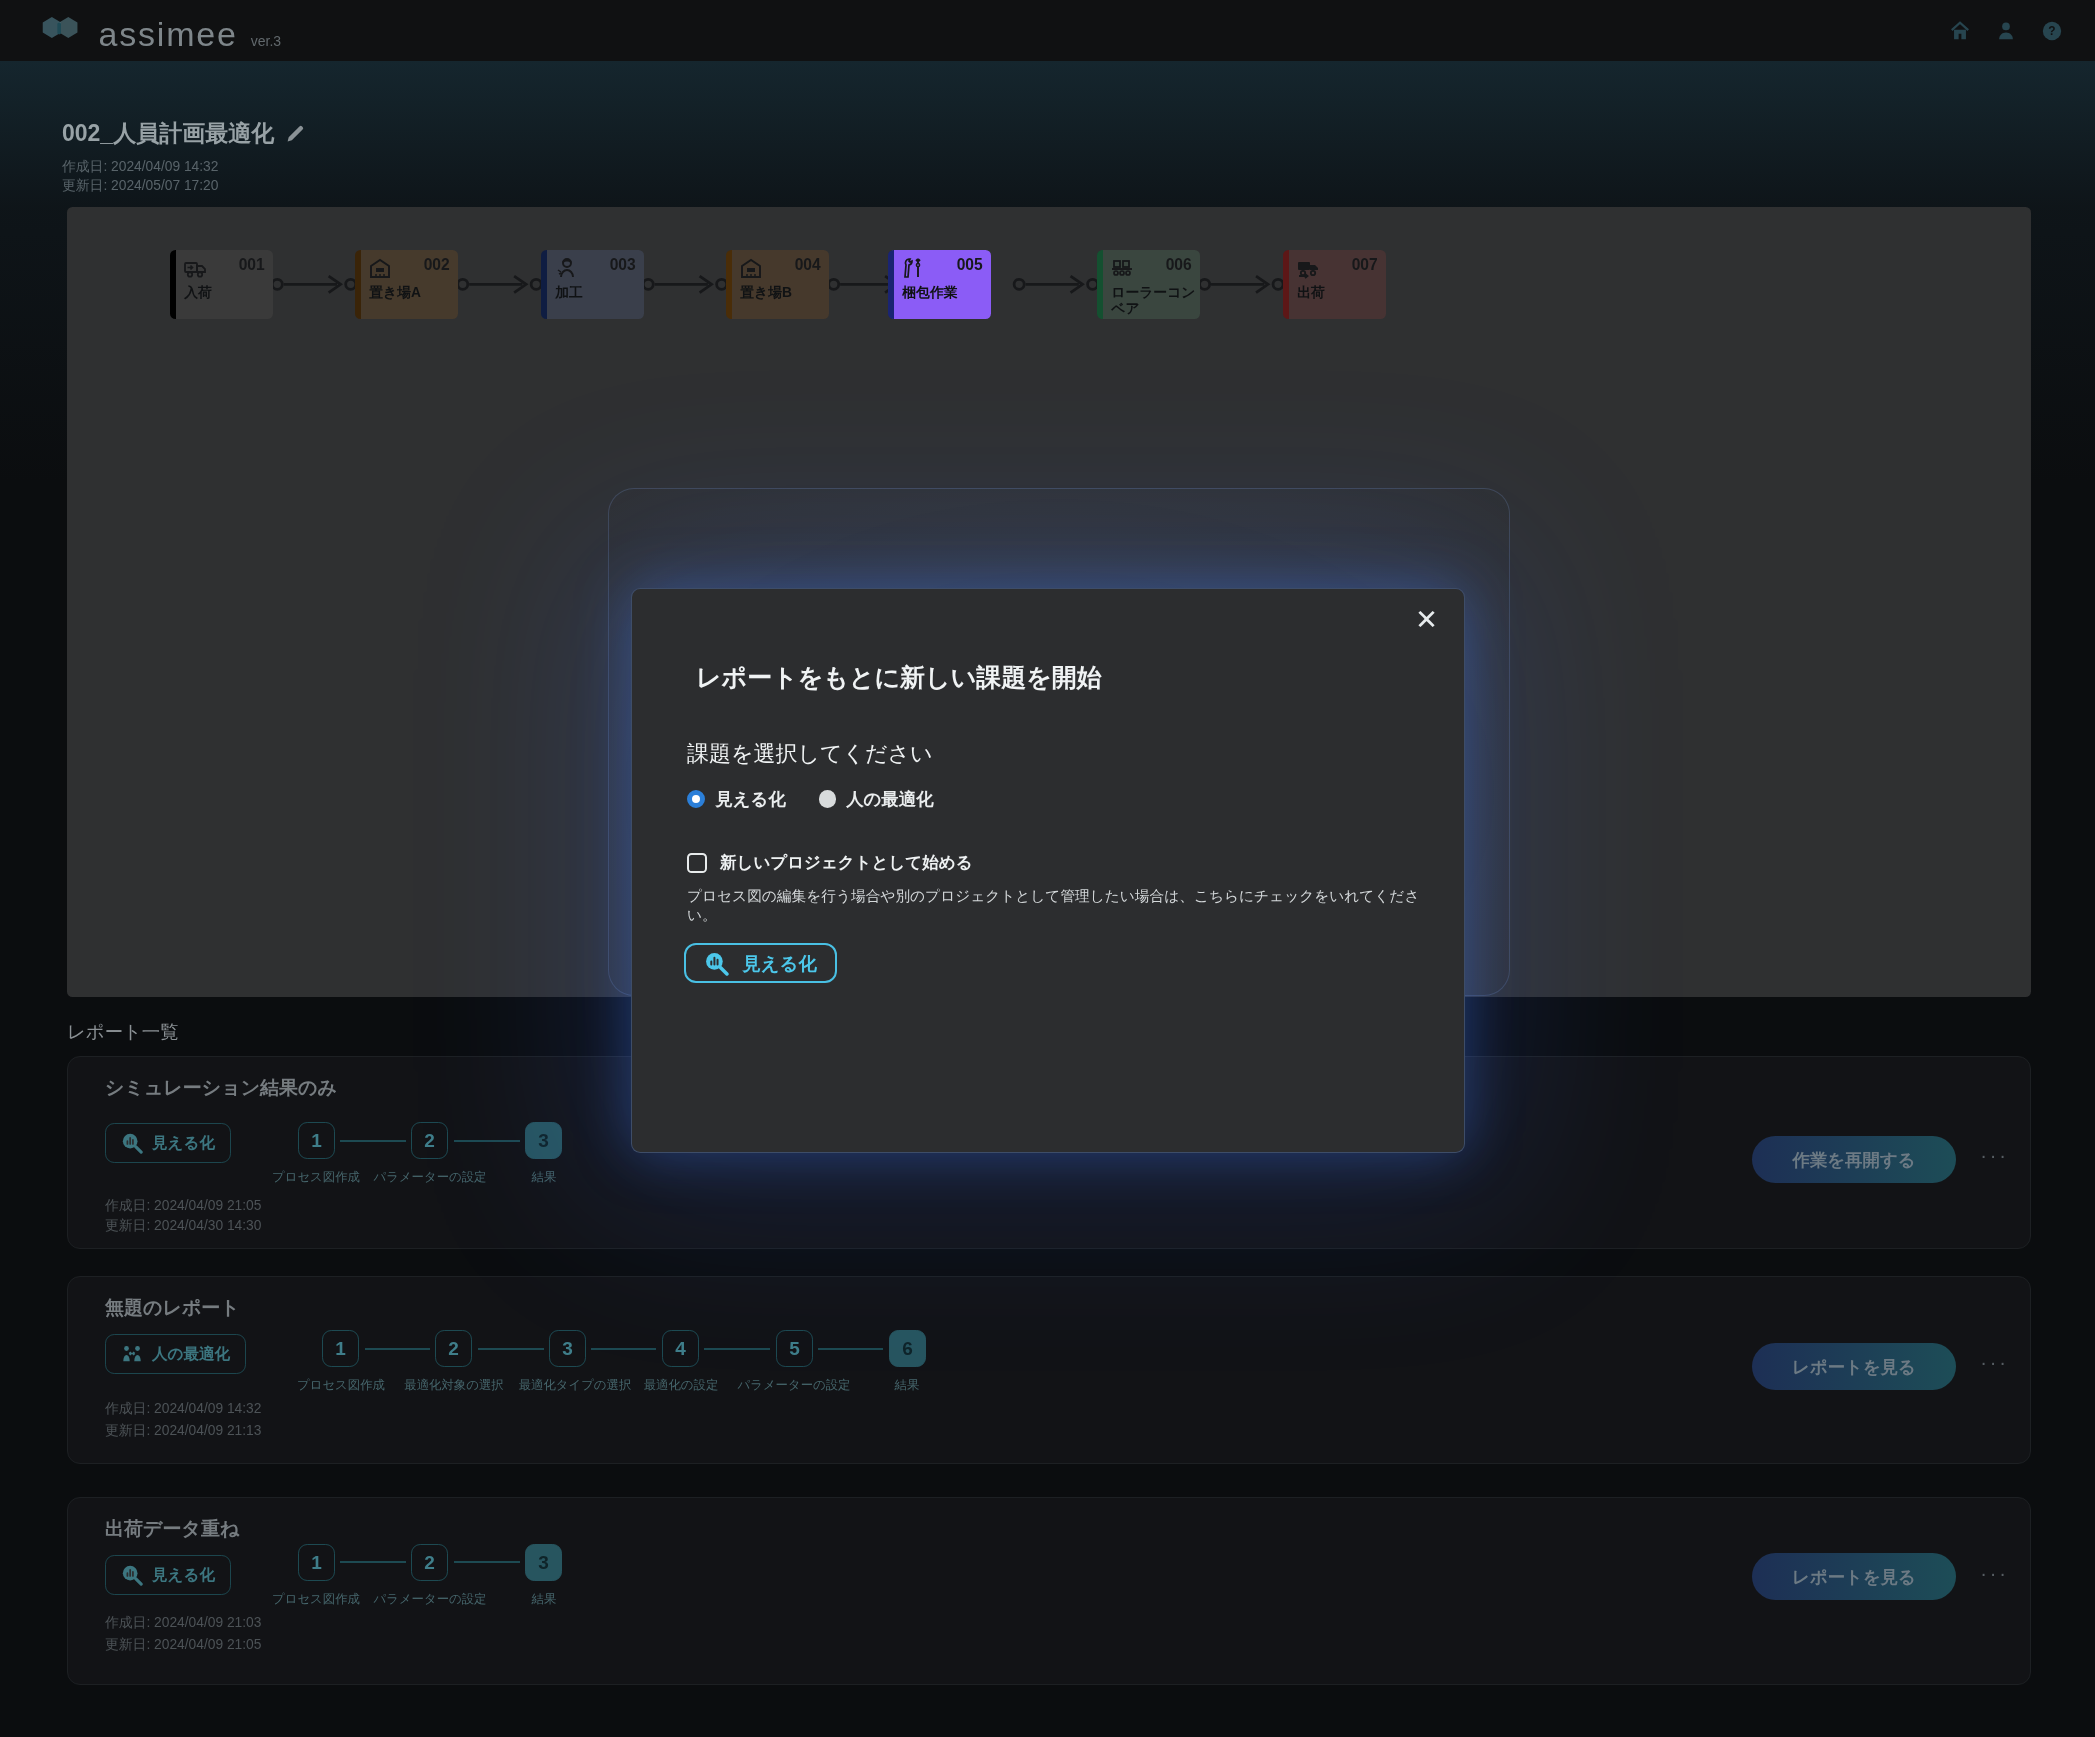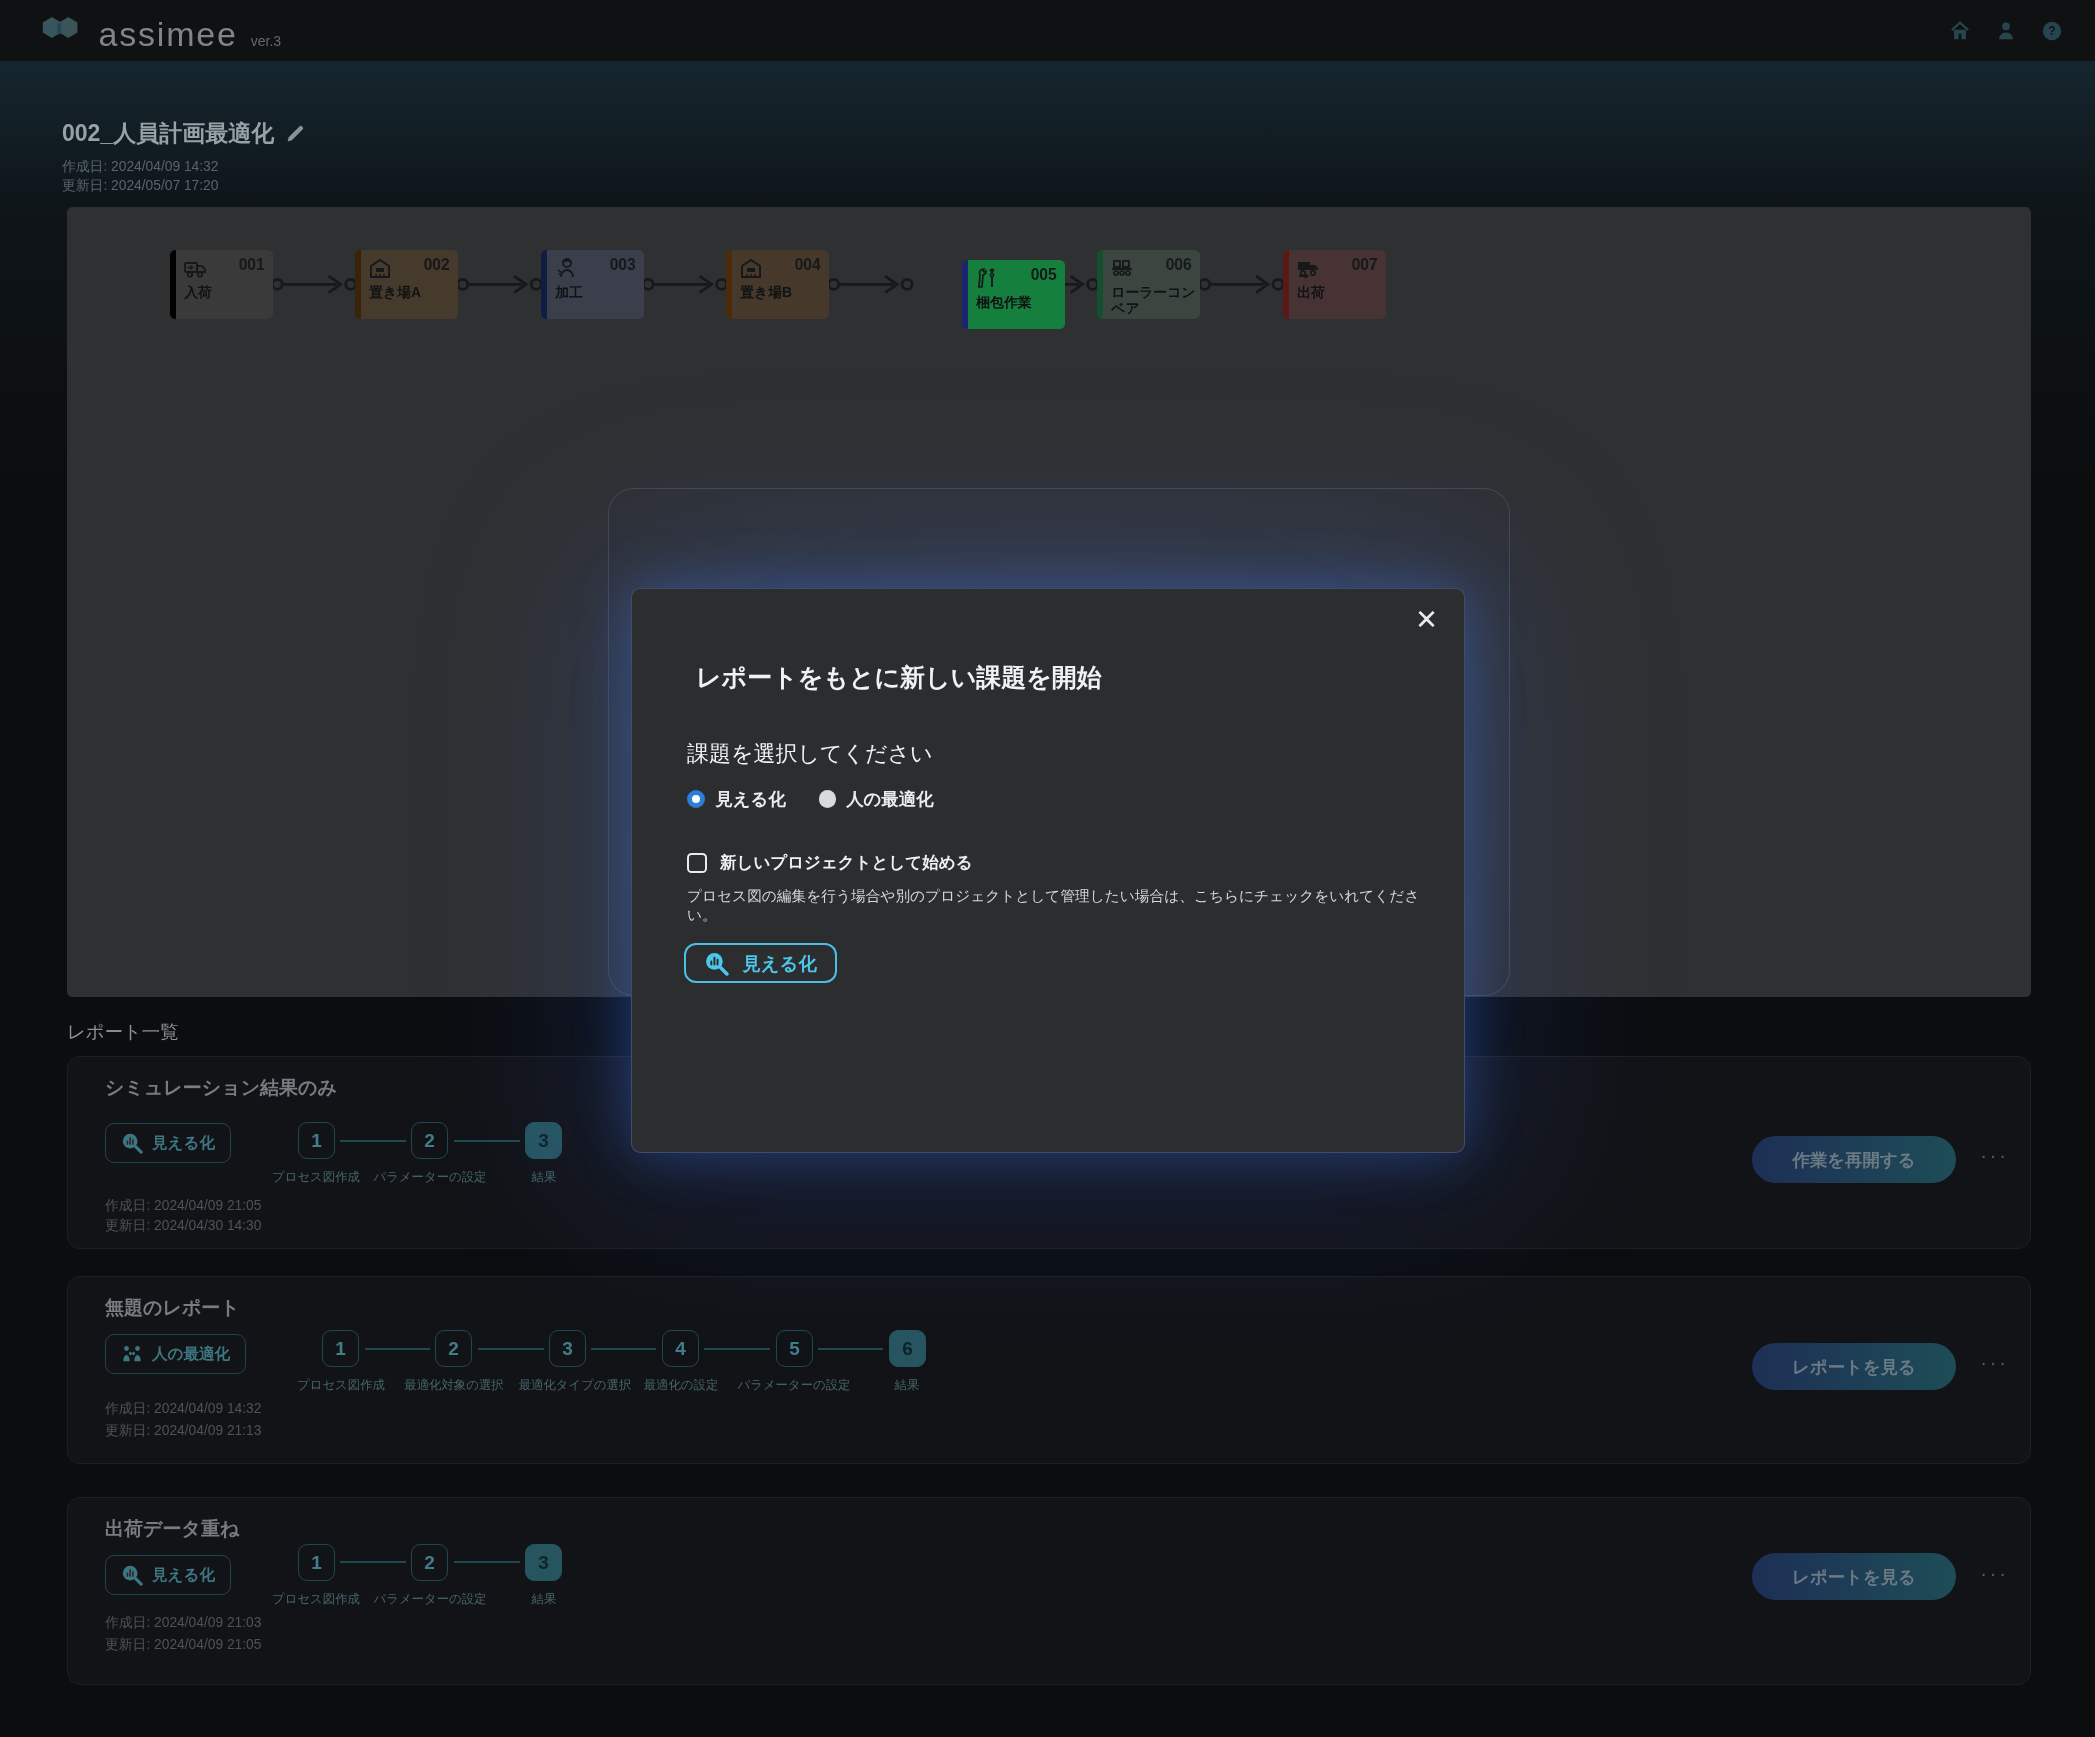--- a/index.html
+++ b/index.html
@@ -255,21 +255,21 @@
       <span class="num">003</span>
       <span class="nlabel">加工</span>
     </div>
     <div class="node" style="left: 659px; border-left-color: rgb(74, 45, 8); background-color: rgb(70, 57, 44);">
       <svg class="nicon" viewBox="0 0 24 24">
           <use href="#i-warehouse"></use>
         </svg>
       <span class="num">004</span>
       <span class="nlabel">置き場B</span>
     </div>
-    <div class="node" style="left: 895px; border-left-color: rgb(26, 36, 114); background-color: #15803d; margin-top: 10px;">
+    <div class="node" style="left: 821px; border-left-color: rgb(26, 36, 114); background-color: #8b5cf6;">
       <svg class="nicon" viewBox="0 0 24 24">
           <use href="#i-tools"></use>
         </svg>
       <span class="num">005</span>
       <span class="nlabel">梱包作業</span>
     </div>
     <div class="node" style="left: 1030px; border-left-color: rgb(20, 80, 48); background-color: rgb(58, 70, 63);">
       <svg class="nicon" viewBox="0 0 24 24">
           <use href="#i-conveyor"></use>
         </svg>

